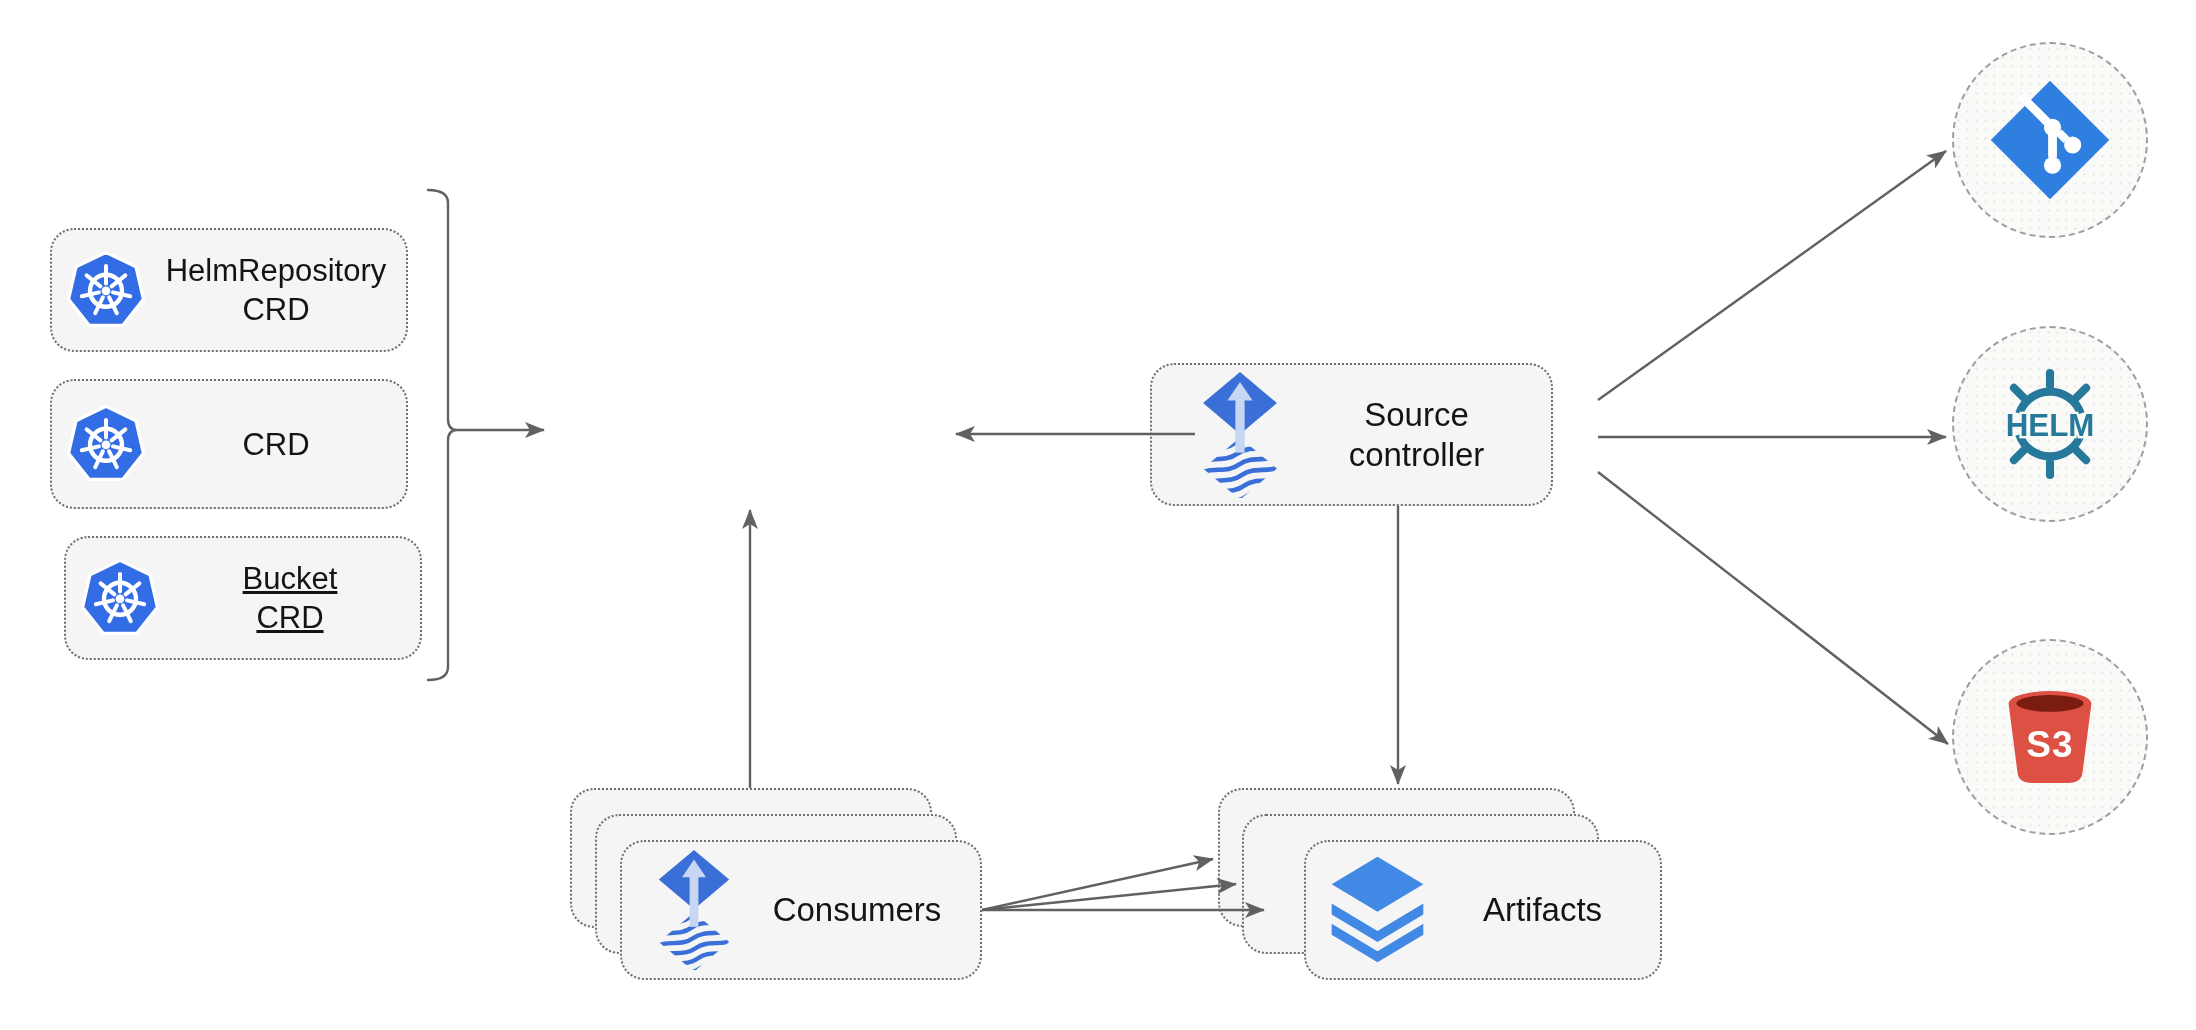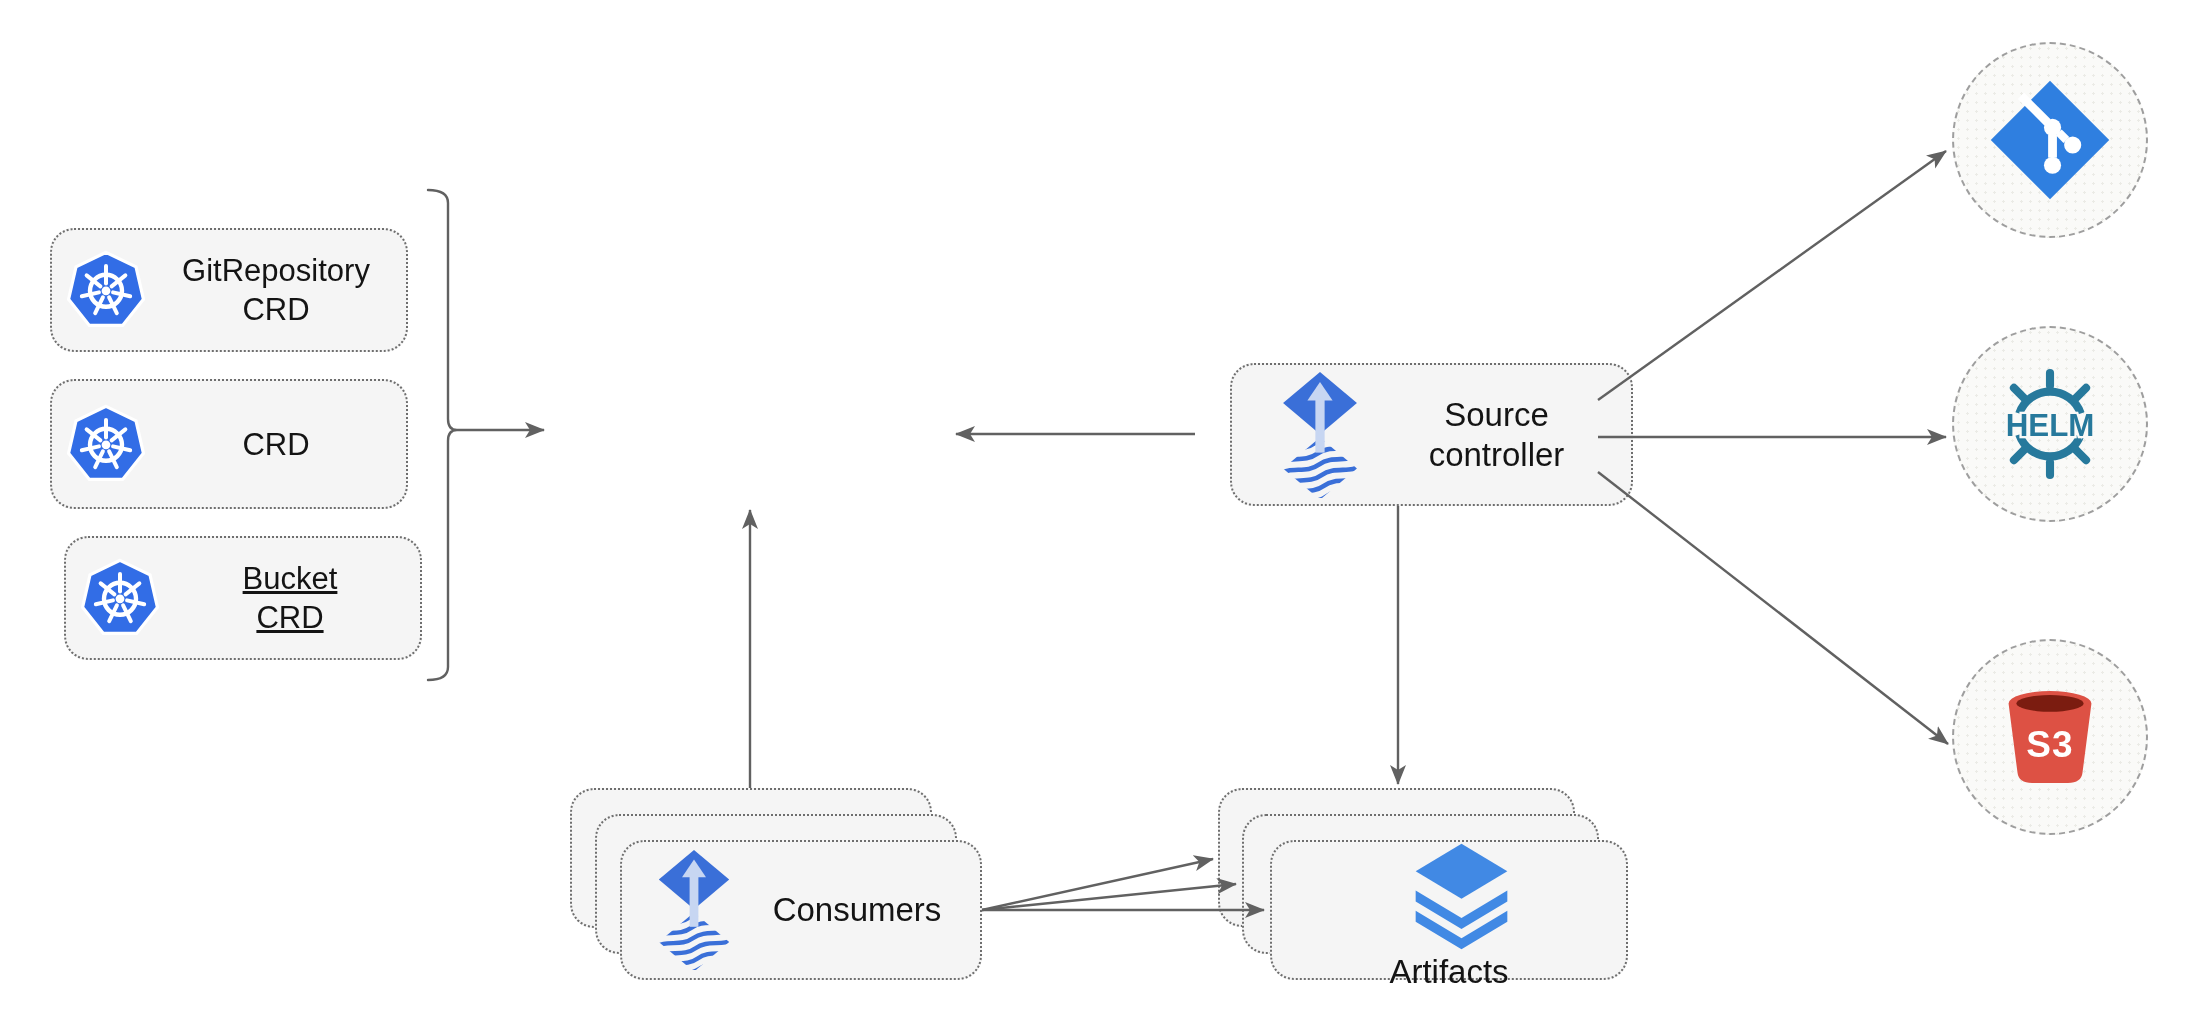--- a/index.html
+++ b/index.html
@@ -24,27 +24,27 @@
     border:2.5px dashed var(--circle-border,#9e9e9e);
     box-sizing:border-box;display:flex;align-items:center;justify-content:center;
   }
   .icon{flex:none;display:block;}
   svg text{font-family:"Liberation Sans","DejaVu Sans",sans-serif;}
   
   #crd-git{left:50px;top:228px;width:358px;height:124px;}
   #crd-helm{left:50px;top:379px;width:358px;height:130px;}
   #crd-bucket{left:64px;top:536px;width:358px;height:124px;text-decoration:underline;}
   #k8s-api{left:552px;top:363px;width:398px;height:143px;}
-  #source-controller{left:1230px;top:363px;width:403px;height:143px;}
+  #source-controller{left:1150px;top:363px;width:403px;height:143px;}
   #consumers-back{left:570px;top:788px;width:362px;height:140px;}
   #consumers-mid{left:595px;top:814px;width:362px;height:140px;}
   #consumers{left:620px;top:840px;width:362px;height:140px;justify-content:space-between;}
   #artifacts-back{left:1218px;top:788px;width:357px;height:139px;}
   #artifacts-mid{left:1242px;top:814px;width:357px;height:140px;}
-  #artifacts{left:1270px;top:840px;width:358px;height:140px;flex-direction:column;}
+  #artifacts{left:1304px;top:840px;width:358px;height:140px;}
   #circle-git{left:1952px;top:42px;}
   #circle-helm{left:1952px;top:326px;}
   #circle-s3{left:1952px;top:639px;}
   #connectors{position:absolute;left:0;top:0;pointer-events:none;}
   .k-hept{fill:var(--k8s-blue,#326de6);stroke:#ffffff;stroke-width:4;}
   .k-wheel{stroke:#ffffff;fill:none;}
   .flux-d{fill:var(--flux-blue,#3a6fd8);}
   .flux-s{stroke:var(--flux-blue,#3a6fd8);fill:none;}
   .flux-a{fill:var(--flux-arrow-light,#c7d6f2);}
   .git-d{fill:var(--git-blue,#2f7fe0);}
@@ -72,21 +72,21 @@
         <line x1="50" y1="42" x2="50" y2="20"></line>
           <line x1="57" y1="45.4" x2="74.2" y2="31.7"></line>
         <line x1="58.8" y1="53" x2="80.2" y2="57.9"></line>
           <line x1="53.9" y1="59.1" x2="63.5" y2="78.9"></line>
         <line x1="46.1" y1="59.1" x2="36.5" y2="78.9"></line>
           <line x1="41.2" y1="53" x2="19.8" y2="57.9"></line>
         <line x1="43" y1="45.4" x2="25.8" y2="31.7"></line>
       </g>
     </svg>
     <div class="label">
-      <div>GitRepository</div>
+      <div>HelmRepository</div>
         <div>CRD</div>
     </div>
   </div>
 
   <div class="node crd" id="crd-helm">
     <svg class="icon" width="80" height="80" viewBox="0 0 100 100" style="margin-left:14px;">
       <polygon class="k-hept" points="50,3 87.5,21.1 96.8,61.7 70.8,94.3 29.2,94.3 3.2,61.7 12.5,21.1"></polygon>
       <circle class="k-wheel" cx="50" cy="51" r="20" stroke-width="5.5"></circle>
       <circle cx="50" cy="51" r="5.5" fill="#ffffff"></circle>
       <g class="k-wheel" stroke-width="5" stroke-linecap="round">

